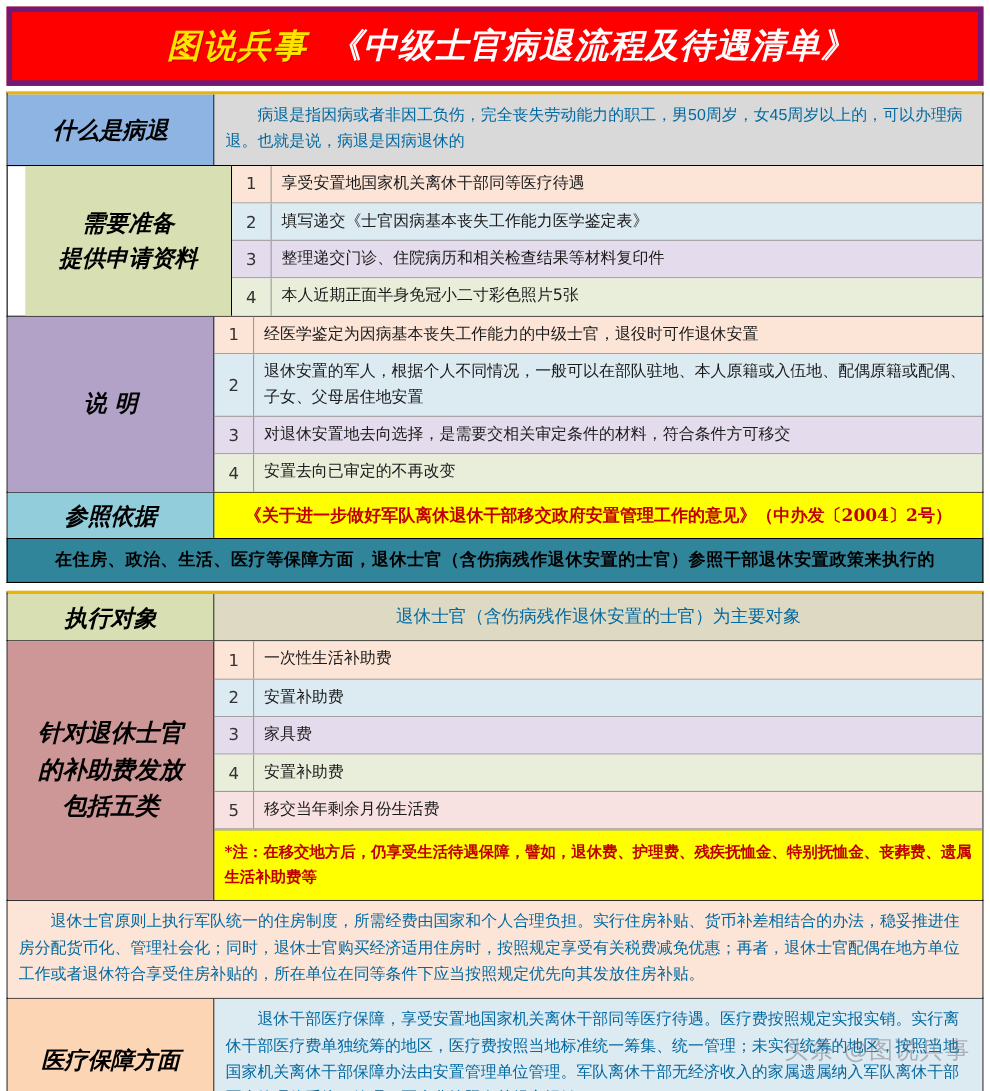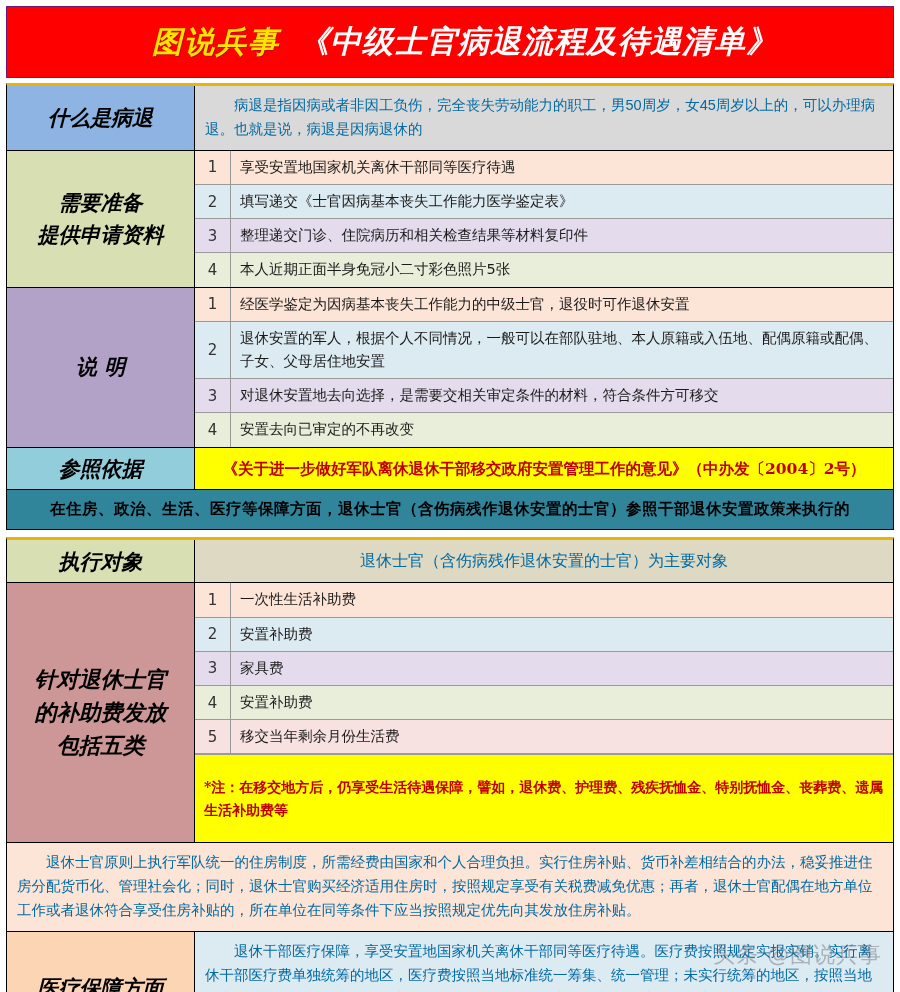--- a/index.html
+++ b/index.html
@@ -15,21 +15,21 @@
     position: relative;
     background: #ffffff;
     padding: 6px 6px 6px 6px;
     overflow: hidden;
   }
 
   
   .banner {
     background: #FF0000;
     height: 72px;
-    border: 1px solid #701a75;
+    border: 5px solid #701a75;
     display: flex;
     align-items: center;
     justify-content: center;
     gap: 18px;
     margin-bottom: 5px;
     padding-left: 30px;
   }
   .banner-brand {
     color: #FFE400;
     font-size: 30px;
@@ -111,21 +111,21 @@
 
   
   .c-peach  { background: #FCE4D6; }
   .c-blue   { background: #DCEAF2; }
   .c-lilac  { background: #E4DCEC; }
   .c-green  { background: #E9EEDA; }
   .c-pink   { background: #F7E1E1; }
 
   
   .lb-blue     { background: #8DB4E2; }
-  .lb-olive    { background: #D8DFB3; }
+  .lb-olive    { background: #D8DFB3; margin-left: 16px; }
   .lb-purple   { background: #B3A2C7; }
   .lb-skyblue  { background: #92CDDC; }
   .lb-olive2   { background: #D8DFB3; }
   .lb-rose     { background: #CD9797; }
   .lb-lightblue{ background: #B7DEE8; }
   .lb-peach    { background: #FCD5B4; }
 
   
   .cc-grey   { background: #D9D9D9; }
   .cc-beige  { background: #DDD9C3; }
@@ -158,21 +158,21 @@
   }
   .spacer { height: 7px; background: #ffffff; }
 
   
   .note-row {
     background: #FFFF00;
     color: #C00000;
     font-weight: bold;
     font-size: 14px;
     line-height: 1.6;
-    padding: 21px 9px;
+    padding: 9px 9px;
     font-family: "DejaVu Serif", "Liberation Serif", serif;
     border-top: 1px solid #9a9a9a;
   }
 
   .para { text-indent: 2em; margin: 0; }
   .centered { justify-content: center; text-align: center; font-size: 16px; }
 
   
   .watermark {
     position: absolute;

